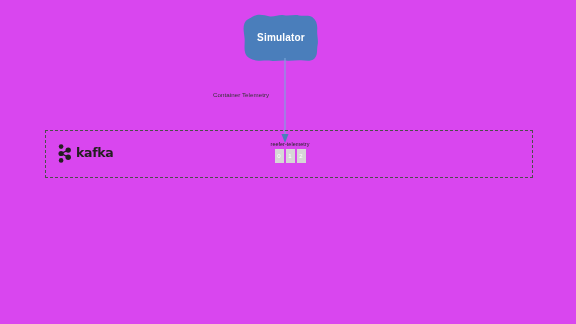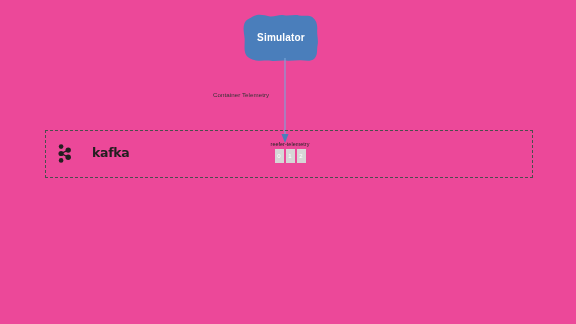--- a/index.html
+++ b/index.html
@@ -8,21 +8,21 @@
     background: #ffffff;
   }
   body {
     font-family: "Liberation Sans", sans-serif;
     -webkit-font-smoothing: antialiased;
   }
   #canvas {
     position: relative;
     width: 576px;
     height: 324px;
-    background: #ec4899;
+    background: #d946ef;
     overflow: hidden;
   }
 
   
   .node-simulator {
     position: absolute;
     left: 243px;
     top: 14px;
     width: 76px;
     height: 48px;
@@ -81,21 +81,21 @@
     background: transparent;
   }
 
   
   .kafka-logo {
     position: absolute;
     left: 58px;
     top: 144px;
     display: flex;
     align-items: center;
-    gap: 19px;
+    gap: 3px;
     text-align: right;
   }
   .kafka-mark {
     display: block;
   }
   .kafka-wordmark {
     font-family: "DejaVu Sans", sans-serif;
     font-size: 12.5px;
     font-weight: bold;
     color: #231f20;

